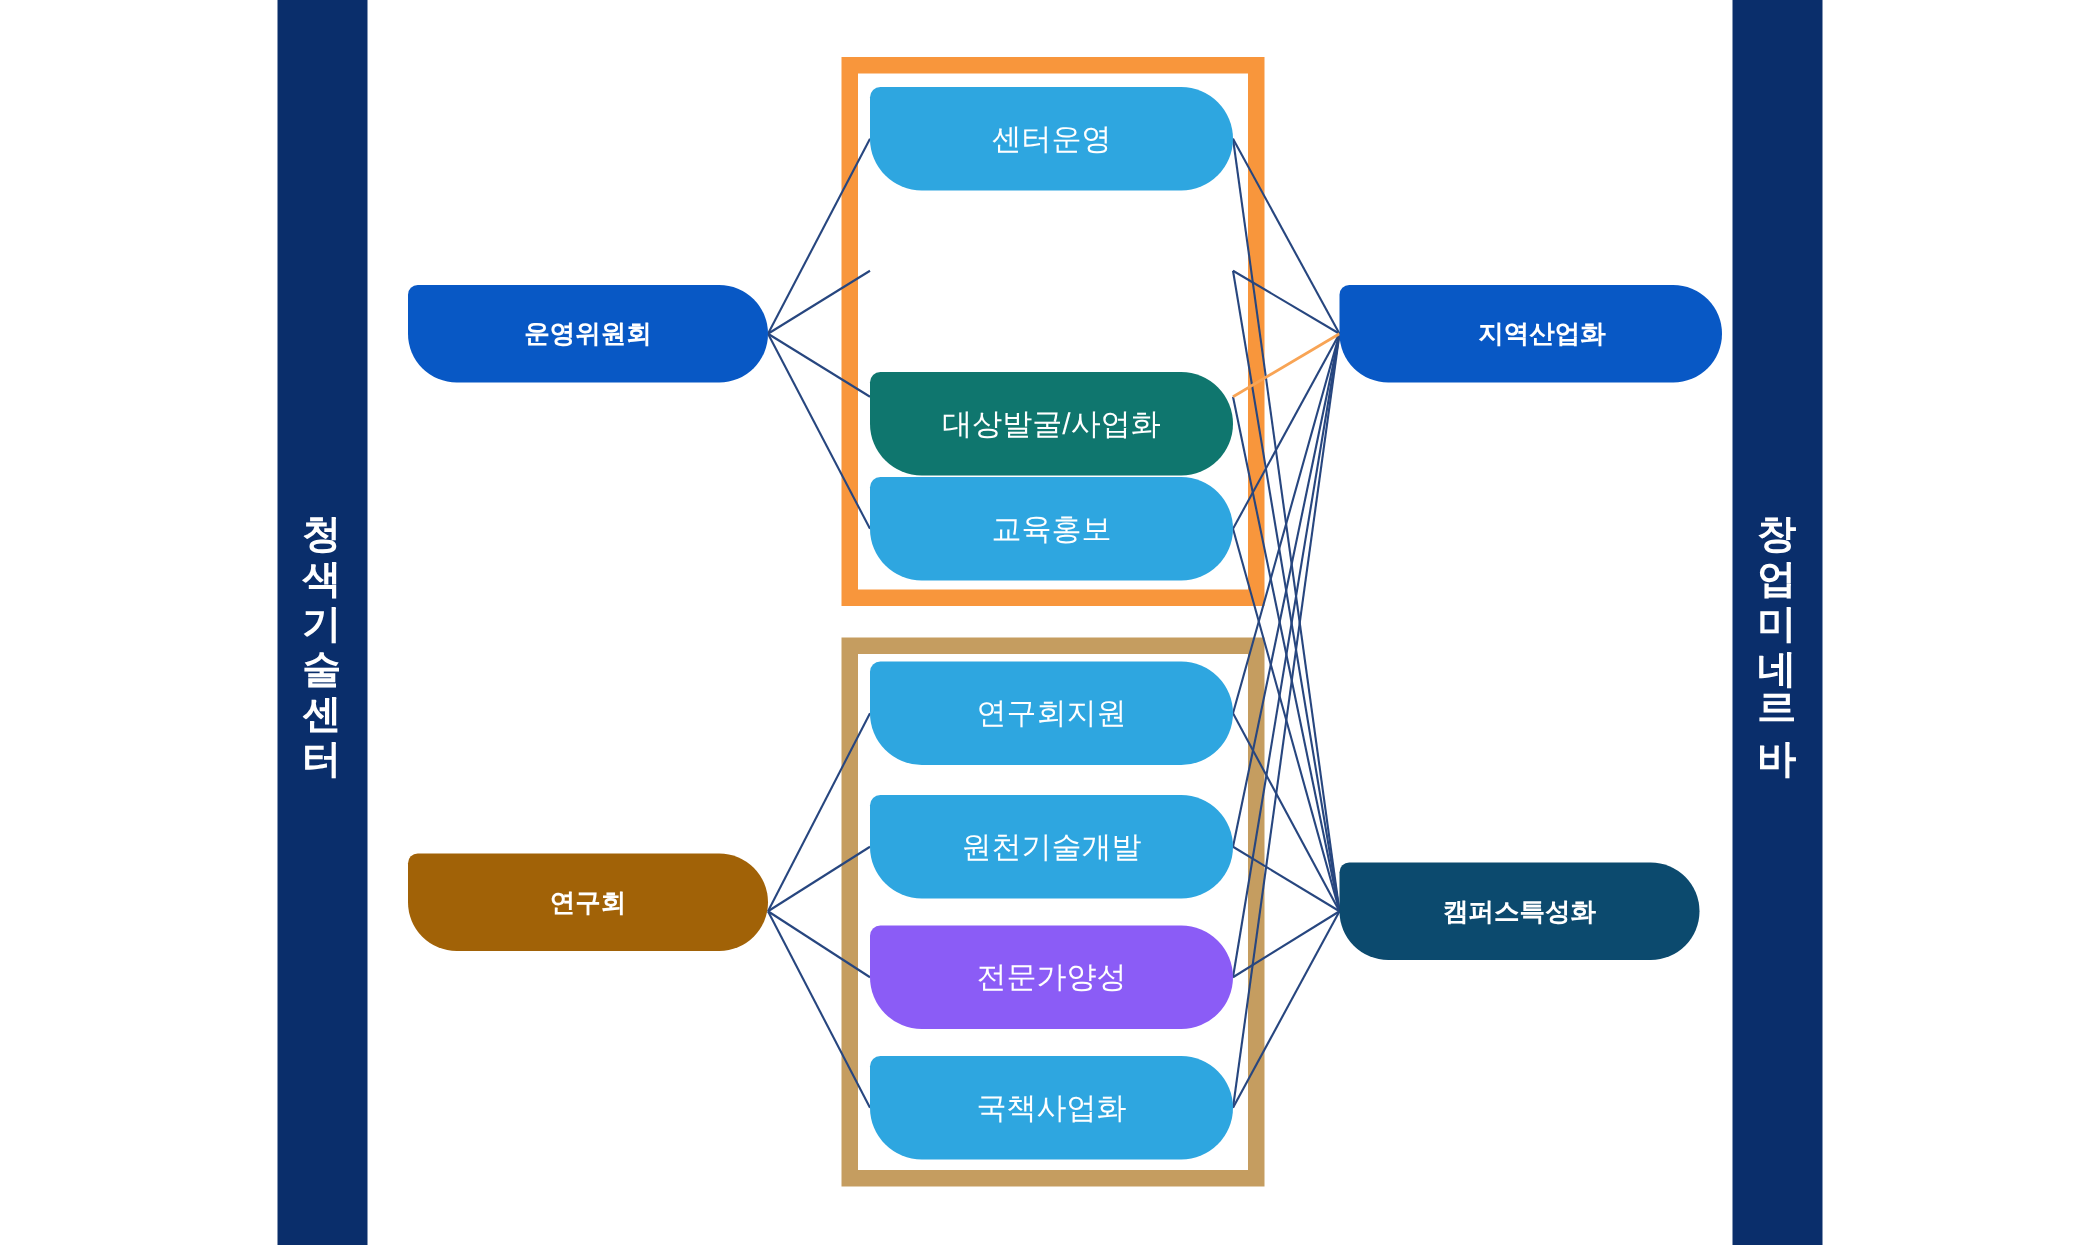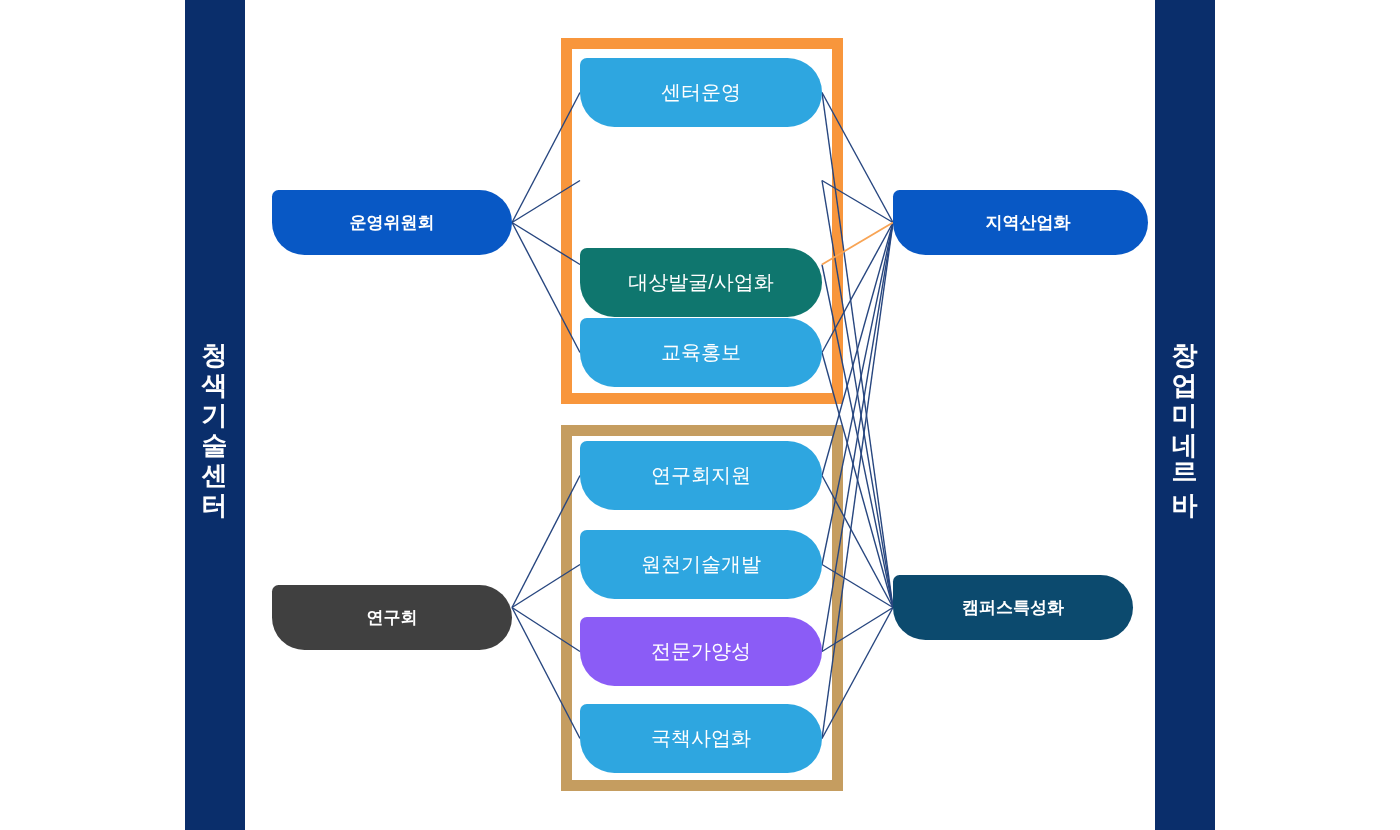--- a/index.html
+++ b/index.html
@@ -114,21 +114,21 @@
       <line x1="822" y1="475.5" x2="893" y2="607.5" stroke="#27467F" stroke-width="1.4"></line>
       <line x1="822" y1="564.5" x2="893" y2="607.5" stroke="#27467F" stroke-width="1.4"></line>
       <line x1="822" y1="651.5" x2="893" y2="607.5" stroke="#27467F" stroke-width="1.4"></line>
       <line x1="822" y1="738.5" x2="893" y2="607.5" stroke="#27467F" stroke-width="1.4"></line>
       <line x1="822" y1="264.5" x2="893" y2="222.5" stroke="#F8A455" stroke-width="1.8"></line>
     </svg>
 
   <div class="pill node" style="top: 190px; background: rgb(8, 88, 197);">
     <span>운영위원회</span>
   </div>
-  <div class="pill node" style="top: 585px; background: #404040;">
+  <div class="pill node" style="top: 569px; background: #a16207;">
     <span>연구회</span>
   </div>
 
   <div class="pill node node-right" style="top: 190px; background: rgb(8, 88, 197); padding-left: 15px;">
     <span>지역산업화</span>
   </div>
   <div class="pill node node-right" style="top: 575px; background: #0c4a6e;">
     <span>캠퍼스특성화</span>
   </div>
 

